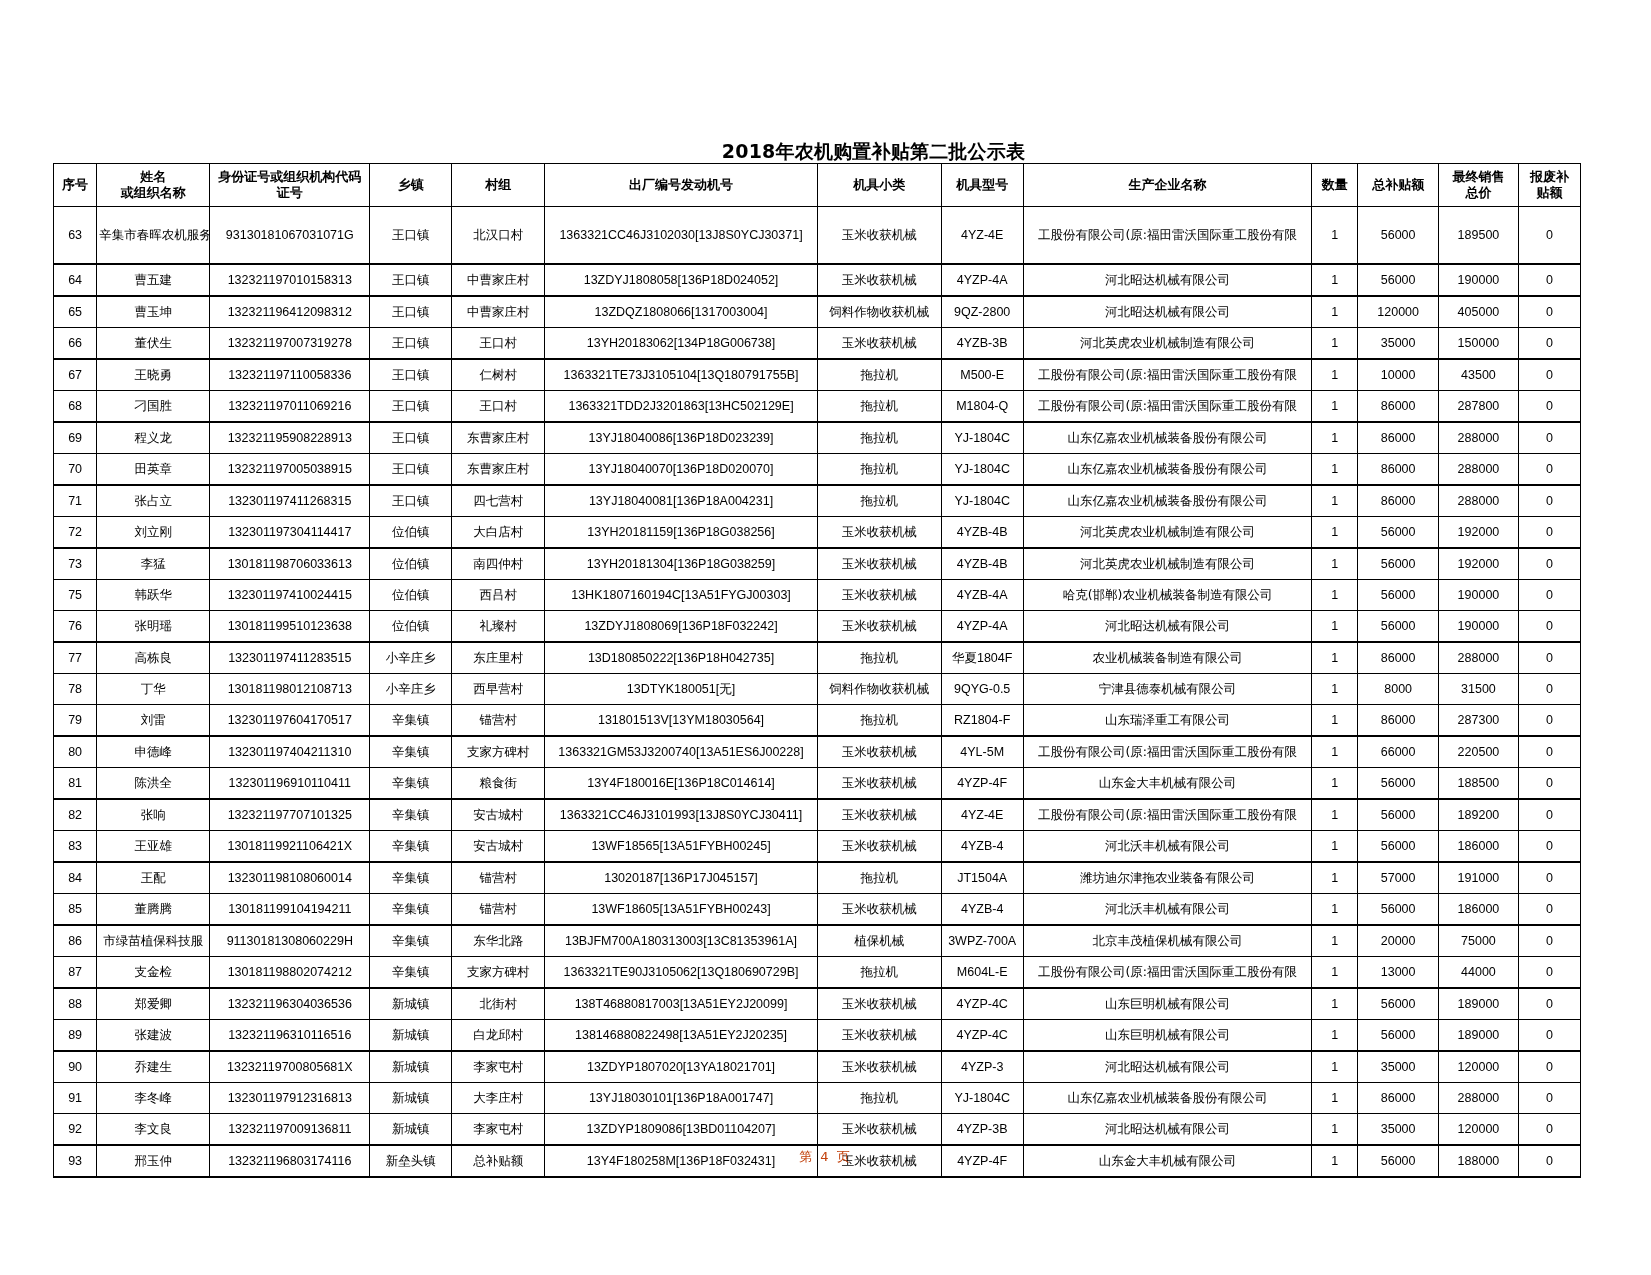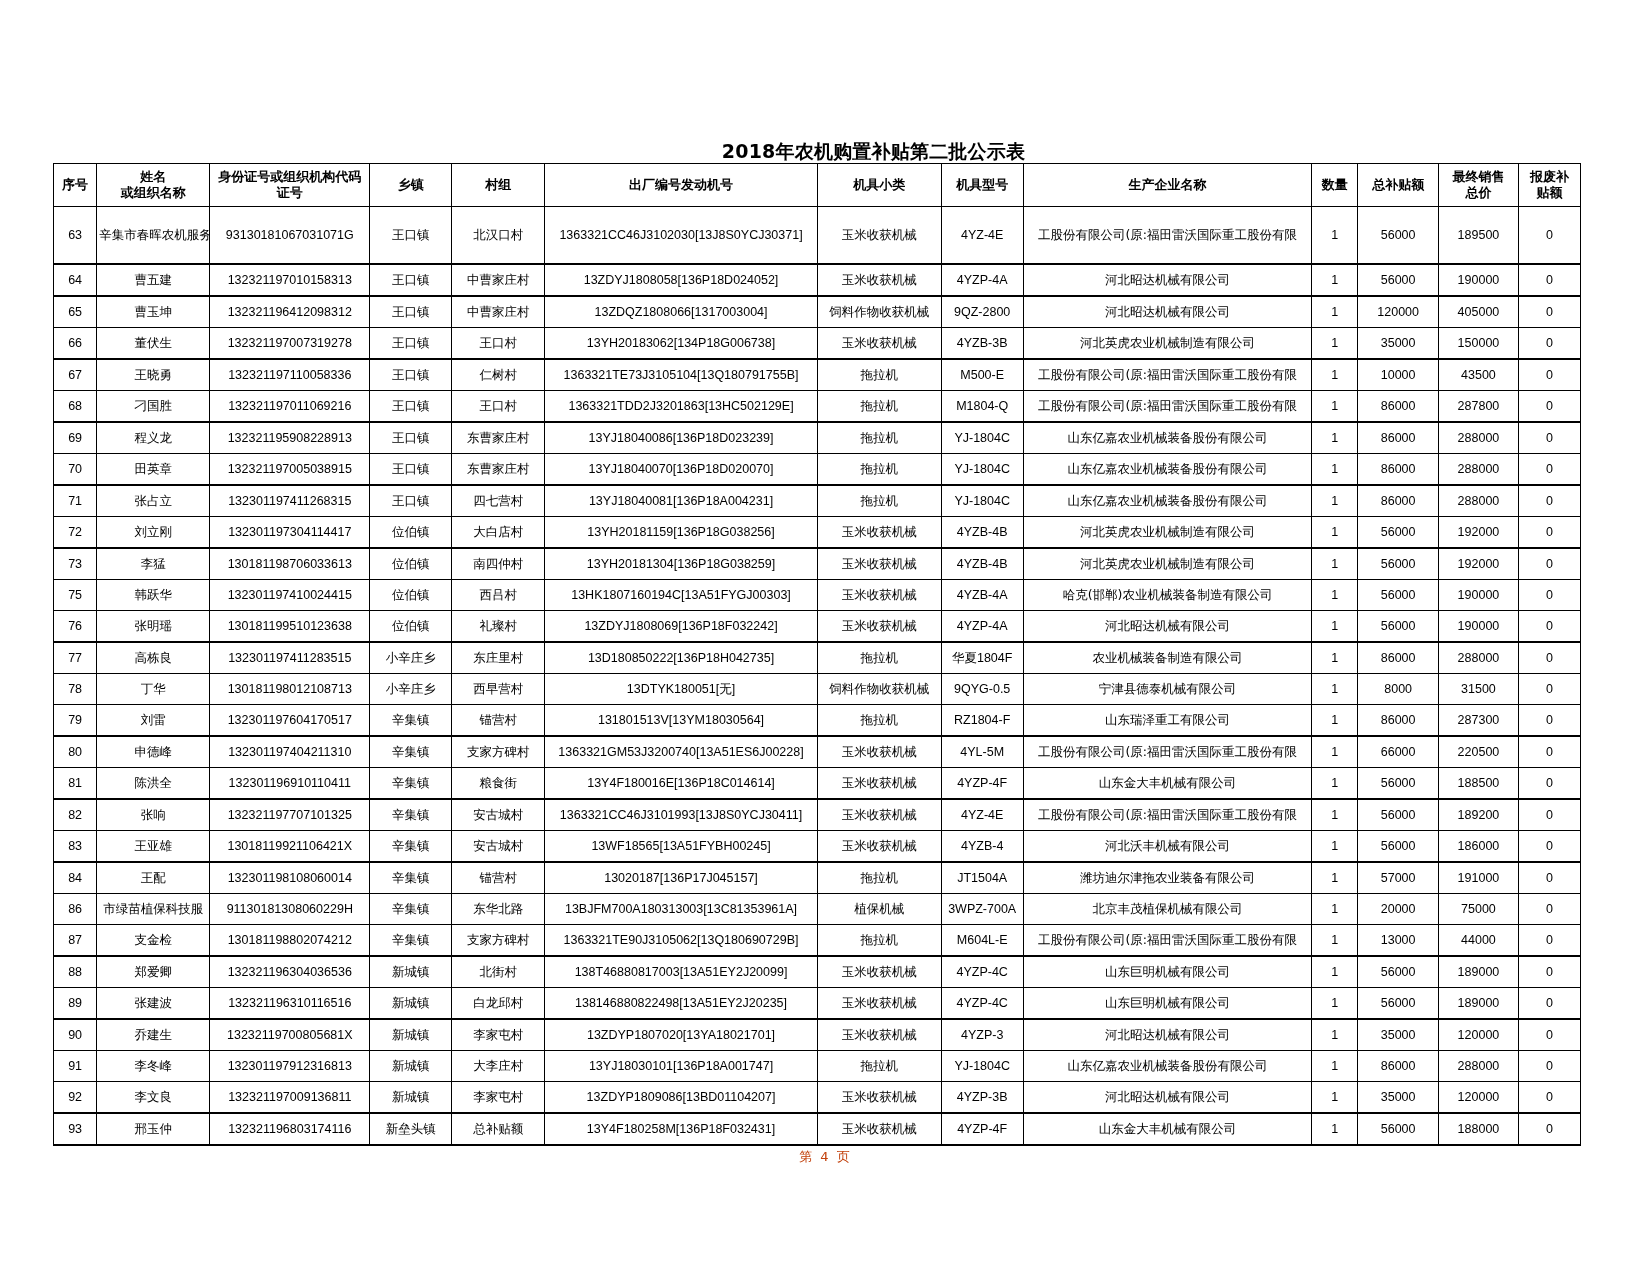--- a/index.html
+++ b/index.html
@@ -458,20 +458,35 @@
           <td class="cjk">锚营村</td>
           <td class="code">13020187[136P17J045157]</td>
           <td class="cjk">拖拉机</td>
           <td class="model">JT1504A</td>
           <td class="cjk maker">潍坊迪尔津拖农业装备有限公司</td>
           <td class="qty">1</td>
           <td class="money">57000</td>
           <td class="money">191000</td>
           <td class="money">0</td>
         </tr>
+        <tr class="rule-bottom">
+          <td class="seq">85</td>
+          <td class="cjk name">董腾腾</td>
+          <td class="num">130181199104194211</td>
+          <td class="cjk">辛集镇</td>
+          <td class="cjk">锚营村</td>
+          <td class="code">13WF18605[13A51FYBH00243]</td>
+          <td class="cjk">玉米收获机械</td>
+          <td class="model">4YZB-4</td>
+          <td class="cjk maker">河北沃丰机械有限公司</td>
+          <td class="qty">1</td>
+          <td class="money">56000</td>
+          <td class="money">186000</td>
+          <td class="money">0</td>
+        </tr>
         <tr>
           <td class="seq">86</td>
           <td class="cjk name">市绿苗植保科技服</td>
           <td class="num">91130181308060229H</td>
           <td class="cjk">辛集镇</td>
           <td class="cjk">东华北路</td>
           <td class="code">13BJFM700A180313003[13C81353961A]</td>
           <td class="cjk">植保机械</td>
           <td class="model">3WPZ-700A</td>
           <td class="cjk maker">北京丰茂植保机械有限公司</td>

